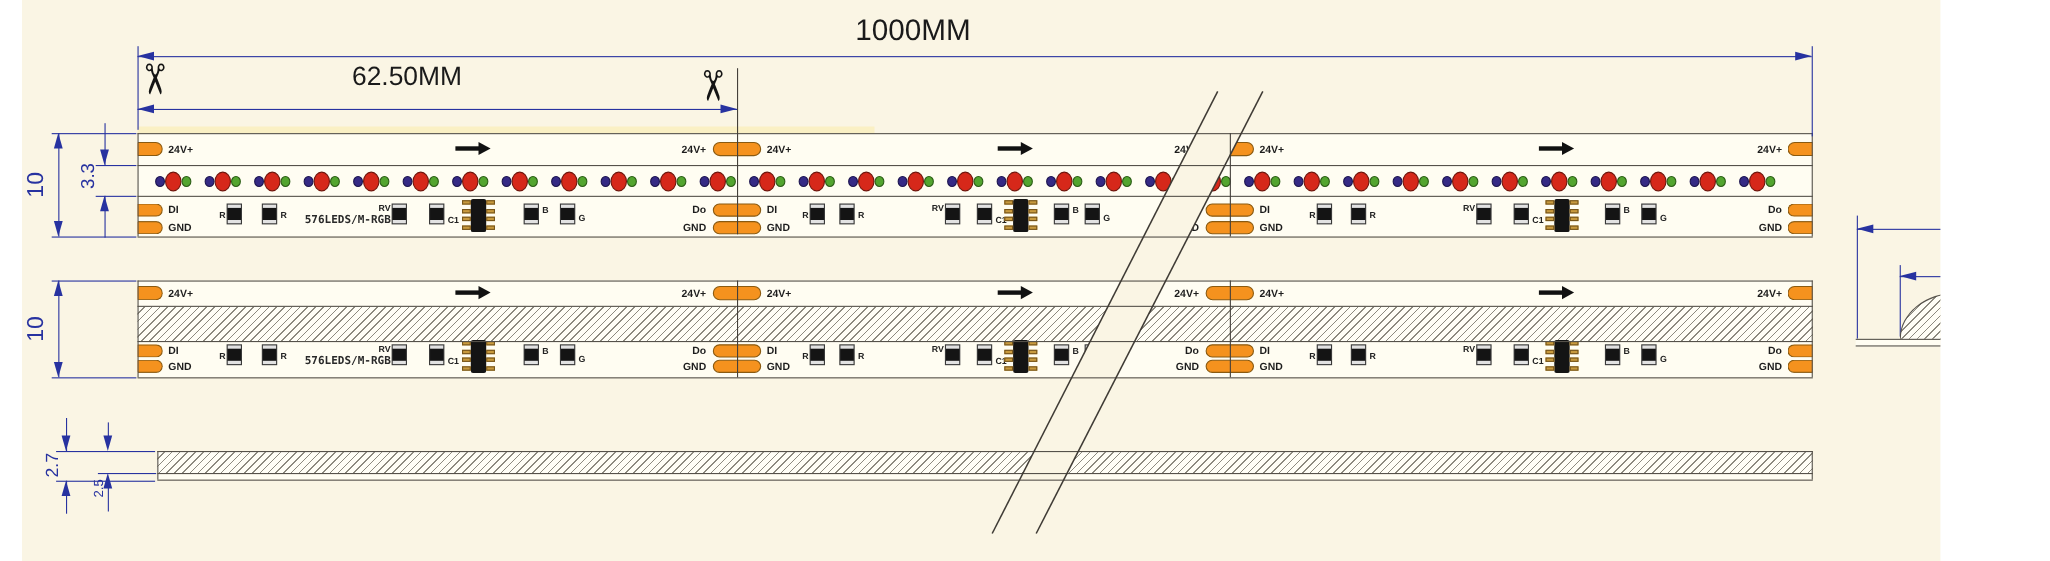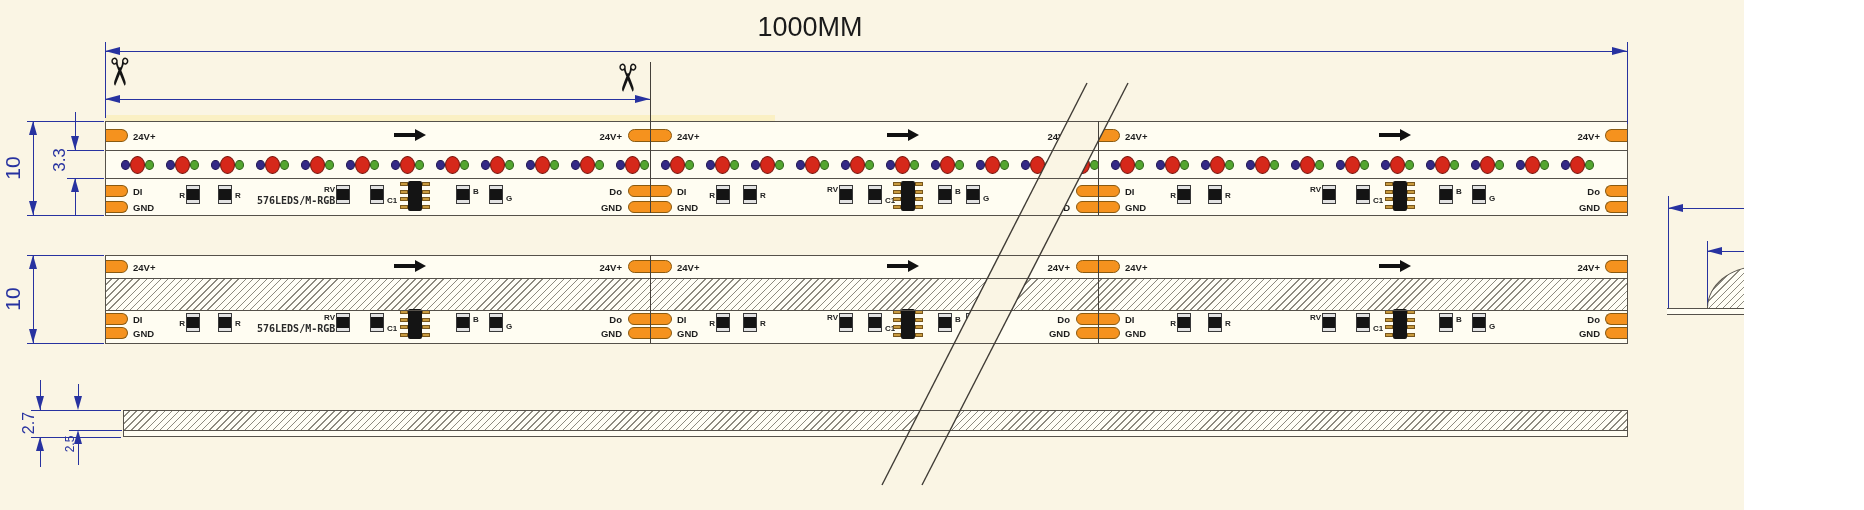--- a/index.html
+++ b/index.html
@@ -1,17 +1,17 @@
 <!DOCTYPE html>
 <html><head>
 <meta charset="utf-8">
 <style>
   html,body{margin:0;padding:0;}
   body{font-family:"Liberation Sans",sans-serif;}
-  #canvas{position:relative;width:1744px;height:510px;background:#FAF5E4;overflow:hidden;}
+  #canvas{position:relative;width:1744px;height:510px;background:#FAF5E4;overflow:hidden;margin-left:20px;}
   
   .sline{position:absolute;background:#55514a;z-index:6;}
   .cutline{position:absolute;background:#44403a;width:1px;z-index:6;}
   
   .dline{position:absolute;background:#2732a0;z-index:8;}
   .tri{position:absolute;width:0;height:0;z-index:8;}
   .tri-l{border-top:4px solid transparent;border-bottom:4px solid transparent;border-right:15px solid #2732a0;}
   .tri-r{border-top:4px solid transparent;border-bottom:4px solid transparent;border-left:15px solid #2732a0;}
   .tri-u{border-left:4px solid transparent;border-right:4px solid transparent;border-bottom:14px solid #2732a0;}
   .tri-d{border-left:4px solid transparent;border-right:4px solid transparent;border-top:14px solid #2732a0;}
@@ -47,20 +47,21 @@
 
 <div id="canvas">
 
   <div class="dimtext" style="left:730px;top:12px;width:160px;font-size:27px;">1000MM</div>
   <div class="dline" style="left:105px;top:51px;width:1522px;height:1px;"></div>
   <div class="tri tri-l" style="left:105px;top:47px;"></div>
   <div class="tri tri-r" style="left:1612px;top:47px;"></div>
   <div class="dline" style="left:105px;top:42px;width:1px;height:76px;"></div>
   <div class="dline" style="left:1627px;top:42px;width:1px;height:82px;"></div>
 
+  <div class="dimtext" style="left:270px;top:56px;width:160px;font-size:24px;">62.50MM</div>
   <div class="dline" style="left:105px;top:99px;width:545px;height:1px;"></div>
   <div class="tri tri-l" style="left:105px;top:95px;"></div>
   <div class="tri tri-r" style="left:635px;top:95px;"></div>
   <div class="scissors" style="left:103px;top:53px;">✂</div>
   <div class="scissors" style="left:611px;top:59px;">✂</div>
 
   <div class="dline" style="left:33px;top:121px;width:1px;height:94px;"></div>
   <div class="tri tri-u" style="left:29px;top:121px;"></div>
   <div class="tri tri-d" style="left:29px;top:201px;"></div>
   <div class="dline" style="left:27px;top:121px;width:77px;height:1px;"></div>

